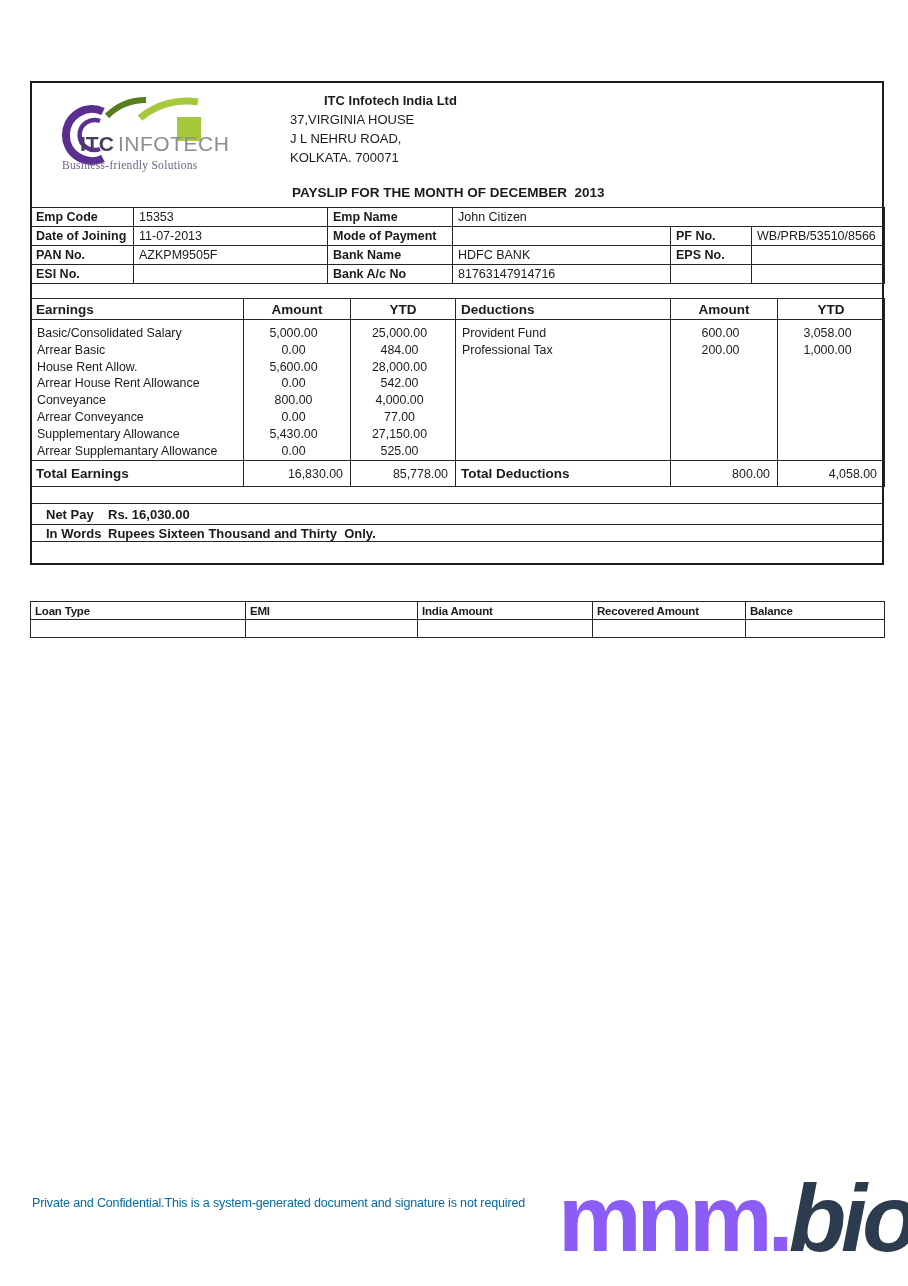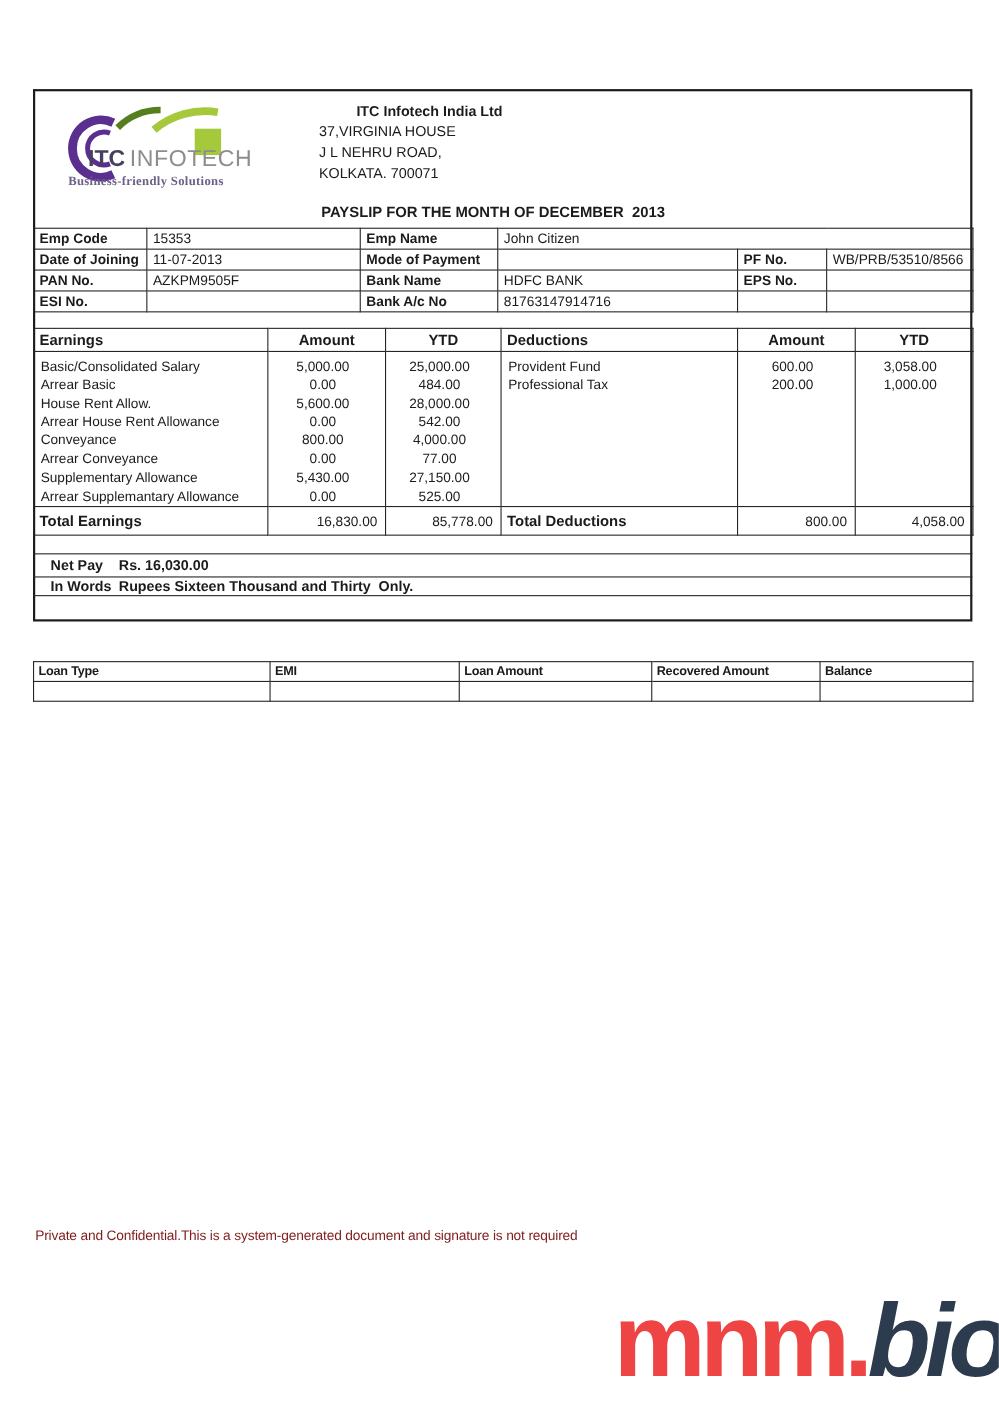--- a/index.html
+++ b/index.html
@@ -8,21 +8,21 @@
     font-family:"Liberation Sans", sans-serif;color:#1b1b1b;
     -webkit-font-smoothing:antialiased;overflow:hidden;
   }
 
   
   .outer-box{position:absolute;left:30px;top:81px;width:850px;height:480px;border:2px solid #1c1c1c;background:#fff;}
 
   
   .logo{position:absolute;left:4px;top:6px;width:180px;height:92px;margin-left:20px;}
   .logo svg{display:block;}
-  .tagline{position:absolute;left:6px;top:70px;font-family:"Liberation Serif", serif;font-size:11.5px;color:#6d5f86;letter-spacing:.3px;font-weight:bold;}
+  .tagline{position:absolute;left:6px;top:70px;font-family:"Liberation Serif", serif;font-size:11.5px;color:#6d5f86;letter-spacing:.3px;}
 
   
   .addr{position:absolute;left:258px;top:8px;font-size:13px;line-height:19px;}
   .addr .co-name{font-weight:bold;padding-left:34px;}
   .payslip-title{position:absolute;left:260px;top:102px;font-size:13.5px;font-weight:bold;white-space:pre;}
 
   
   table{border-collapse:collapse;table-layout:fixed;}
   td{overflow:hidden;white-space:nowrap;}
 
@@ -52,23 +52,23 @@
   .np-row2{height:18px;border-top:1.6px solid #262626;border-bottom:1.6px solid #262626;}
   .np-label{position:absolute;left:16px;top:50%;transform:translateY(-50%);font-weight:bold;font-size:13px;}
   .np-value{position:absolute;left:78px;top:50%;transform:translateY(-50%);font-weight:bold;font-size:13px;white-space:pre;}
 
   
   .loan-table{position:absolute;left:30px;top:601px;width:854px;font-size:11.5px;}
   .loan-table td{border:1.4px solid #262626;height:17px;padding:0 2px 0 4px;vertical-align:middle;font-weight:bold;letter-spacing:-.2px;}
   .loan-table tr.empty td{font-weight:normal;}
 
   
-  .disclaimer{position:absolute;left:32px;top:1116px;font-size:12.5px;letter-spacing:-.15px;color:#7f1d1d;}
+  .disclaimer{position:absolute;left:32px;top:1196px;font-size:12.5px;letter-spacing:-.15px;color:#0369a1;}
   .watermark{position:absolute;left:558px;top:1172px;font-size:94px;font-weight:bold;line-height:1;letter-spacing:-5px;white-space:nowrap;}
-  .wm-teal{color:#ef4444;}
+  .wm-teal{color:#8b5cf6;}
   .wm-dark{color:#2c3b4d;font-style:italic;}
 </style>
 </head>
 <body>
 
 <div class="page">
 
   <div class="outer-box">
 
     <div class="logo">
@@ -231,21 +231,21 @@
       <col style="width:215px">
         <col style="width:172px">
         <col style="width:175px">
       <col style="width:153px">
         <col style="width:139px">
     </colgroup>
     <tbody>
         <tr>
       <td>Loan Type</td>
       <td>EMI</td>
-      <td>Loan Amount</td>
+      <td>India Amount</td>
       <td>Recovered Amount</td>
       <td>Balance</td>
     </tr>
     <tr class="empty">
       <td></td>
       <td></td>
       <td></td>
       <td></td>
       <td></td>
     </tr>

